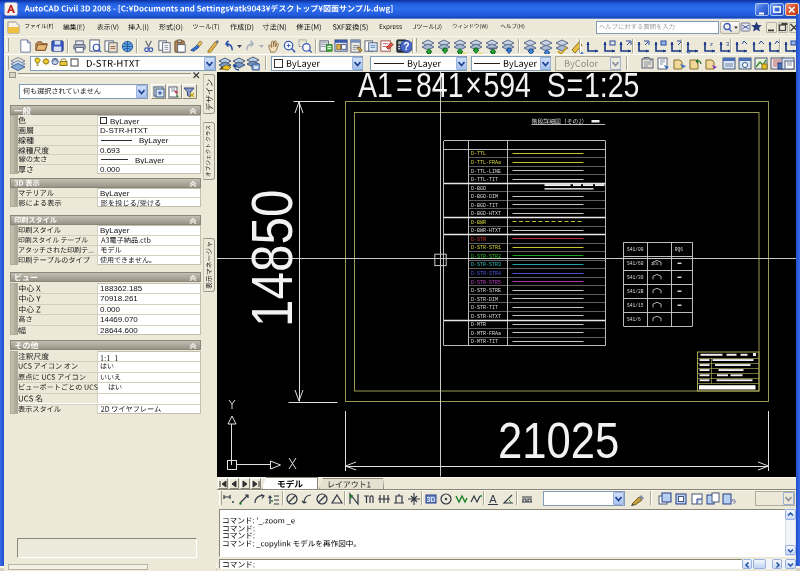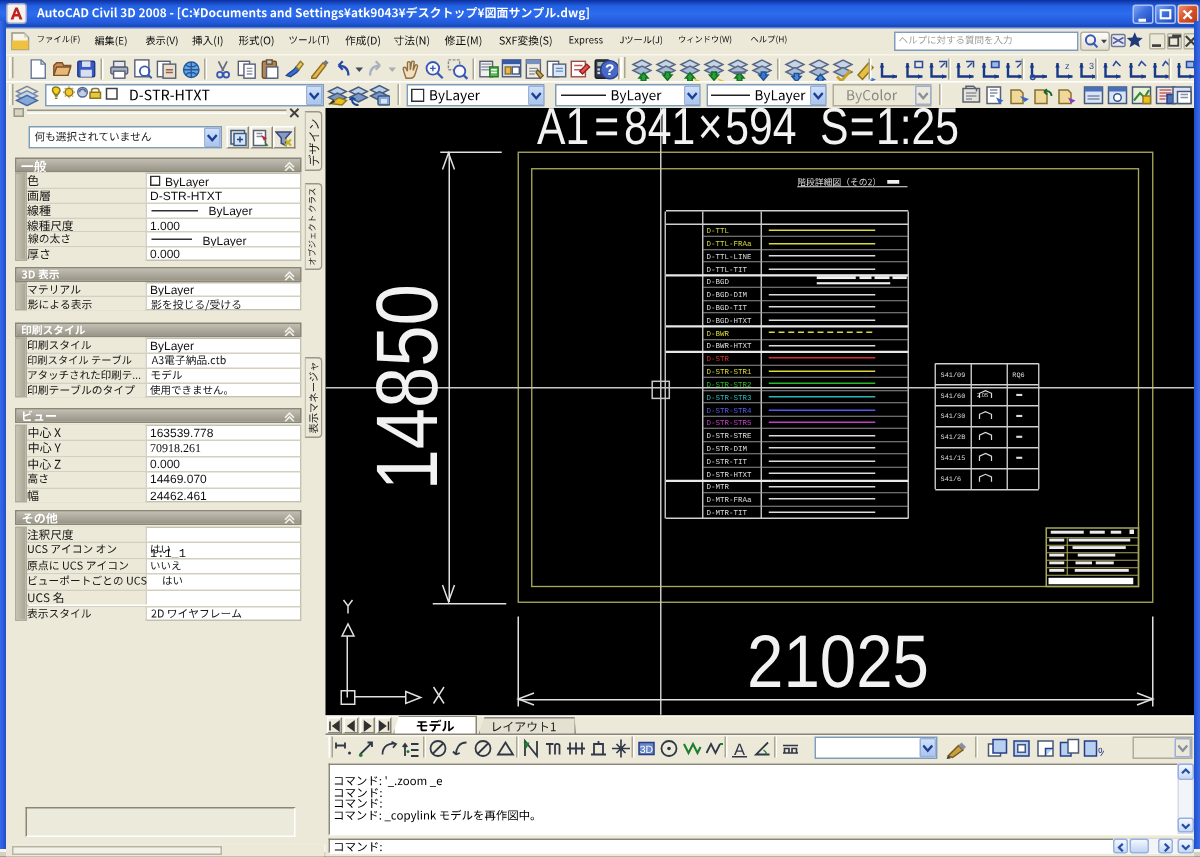--- a/index.html
+++ b/index.html
@@ -572,21 +572,21 @@
     <path transform="translate(0,7.4)" d="M4.1 -4.3H6.8V-3.6H4.1ZM4.1 -5.4H6.8V-4.7H4.1ZM2.4 -2.0C2.6 -1.6 2.7 -1.0 2.8 -0.6L3.2 -0.7C3.2 -1.1 3.0 -1.7 2.8 -2.2ZM0.7 -2.1C0.6 -1.4 0.5 -0.7 0.2 -0.2C0.3 -0.2 0.6 -0.1 0.7 -0.0C0.9 -0.5 1.1 -1.3 1.2 -2.1ZM3.5 -5.9V-3.1H5.1V-0.0C5.1 0.1 5.1 0.1 5.0 0.1C4.9 0.1 4.6 0.1 4.2 0.1C4.3 0.3 4.4 0.5 4.4 0.6C4.9 0.6 5.2 0.6 5.4 0.5C5.6 0.4 5.7 0.3 5.7 -0.0V-1.7C6.0 -0.9 6.6 -0.1 7.4 0.3C7.5 0.2 7.7 -0.1 7.8 -0.2C7.2 -0.4 6.7 -0.9 6.4 -1.4C6.8 -1.6 7.2 -2.0 7.6 -2.4L7.1 -2.7C6.9 -2.4 6.5 -2.1 6.2 -1.8C5.9 -2.2 5.8 -2.6 5.7 -3.0V-3.1H7.3V-5.9H5.5C5.6 -6.1 5.7 -6.4 5.8 -6.6L5.2 -6.7C5.1 -6.5 5.0 -6.2 4.8 -5.9ZM3.2 -2.4V-1.9H4.3C4.0 -1.0 3.5 -0.4 2.9 -0.1C3.0 -0.0 3.2 0.2 3.2 0.3C4.0 -0.1 4.7 -1.0 5.0 -2.3L4.6 -2.4L4.5 -2.4ZM0.2 -3.2 0.3 -2.6 1.6 -2.7V0.6H2.1V-2.8L2.7 -2.8C2.8 -2.6 2.9 -2.4 2.9 -2.3L3.4 -2.5C3.2 -2.9 2.9 -3.6 2.6 -4.2L2.2 -4.0C2.3 -3.8 2.4 -3.5 2.5 -3.3L1.4 -3.2C1.9 -3.9 2.5 -4.8 3.0 -5.6L2.5 -5.8C2.2 -5.4 1.9 -4.8 1.6 -4.3C1.5 -4.5 1.3 -4.7 1.2 -4.9C1.5 -5.3 1.8 -6.0 2.1 -6.5L1.6 -6.7C1.4 -6.3 1.1 -5.7 0.9 -5.2L0.6 -5.4L0.3 -5.0C0.7 -4.7 1.1 -4.2 1.3 -3.9C1.1 -3.6 1.0 -3.4 0.8 -3.2Z M11.5 -4.3V-1.7H13.1V-1.1H11.4V-0.7H13.1V-0.0H10.9V0.5H15.7V-0.0H13.7V-0.7H15.4V-1.1H13.7V-1.7H15.4V-4.3H13.7V-4.8H15.6V-5.3H13.7V-5.9C14.4 -6.0 15.0 -6.1 15.6 -6.2L15.2 -6.6C14.3 -6.4 12.6 -6.3 11.3 -6.2C11.3 -6.1 11.4 -5.9 11.4 -5.8C12.0 -5.8 12.5 -5.8 13.1 -5.9V-5.3H11.1V-4.8H13.1V-4.3ZM12.0 -2.8H13.1V-2.2H12.0ZM13.7 -2.8H14.9V-2.2H13.7ZM12.0 -3.8H13.1V-3.2H12.0ZM13.7 -3.8H14.9V-3.2H13.7ZM10.9 -6.6C10.3 -6.3 9.2 -6.1 8.3 -6.0C8.4 -5.8 8.5 -5.6 8.5 -5.5C8.9 -5.5 9.3 -5.6 9.7 -5.7V-4.5H8.4V-3.9H9.6C9.3 -3.0 8.7 -1.9 8.2 -1.4C8.3 -1.2 8.5 -1.0 8.5 -0.8C8.9 -1.3 9.4 -2.1 9.7 -2.9V0.6H10.3V-2.8C10.6 -2.5 10.9 -2.1 11.0 -1.8L11.4 -2.3C11.2 -2.5 10.5 -3.2 10.3 -3.4V-3.9H11.3V-4.5H10.3V-5.8C10.7 -5.9 11.0 -6.0 11.3 -6.1Z" fill="#1a1a1a"></path>
   </svg>
 <div style="position:absolute;left:101px;top:139.8px;width:31px;height:1px;background:#303030;"></div>
 <div style="position:absolute;left:139px;top:136.0px;font-size:8px;color:#111;font-family:'Liberation Sans';">ByLayer</div>
 <div style="position:absolute;left:18px;top:144.55px;width:183px;height:1px;border-top:1px solid #d4d0c0;"></div>
 <div style="position:absolute;left:18px;top:145.55px;width:79px;height:8.75px;background:#ece9d8;"></div>
 <div style="position:absolute;left:97px;top:144.55px;width:1px;height:9.75px;border-left:1px solid #d4d0c0;"></div>
 <svg style="position:absolute;left:18px;top:145.65px;overflow:visible;" width="31" height="10" viewBox="0 0 31.0 9.7">
     <path transform="translate(0,7.2)" d="M3.9 -4.1H6.6V-3.4H3.9ZM3.9 -5.2H6.6V-4.6H3.9ZM2.3 -2.0C2.5 -1.5 2.6 -0.9 2.7 -0.6L3.1 -0.7C3.1 -1.1 2.9 -1.7 2.7 -2.1ZM0.7 -2.1C0.6 -1.4 0.5 -0.7 0.2 -0.2C0.3 -0.2 0.6 -0.1 0.7 -0.0C0.9 -0.5 1.1 -1.3 1.2 -2.0ZM3.4 -5.7V-3.0H5.0V-0.0C5.0 0.1 5.0 0.1 4.9 0.1C4.8 0.1 4.4 0.1 4.1 0.1C4.2 0.3 4.2 0.5 4.3 0.6C4.7 0.6 5.1 0.6 5.3 0.5C5.5 0.4 5.5 0.3 5.5 -0.0V-1.6C5.8 -0.9 6.4 -0.1 7.2 0.3C7.3 0.2 7.5 -0.1 7.6 -0.2C7.0 -0.4 6.5 -0.8 6.2 -1.3C6.6 -1.6 7.0 -2.0 7.4 -2.3L6.9 -2.6C6.7 -2.4 6.3 -2.0 6.0 -1.7C5.7 -2.1 5.6 -2.5 5.5 -2.9V-3.0H7.1V-5.7H5.3C5.4 -5.9 5.5 -6.2 5.6 -6.4L5.0 -6.5C4.9 -6.3 4.8 -6.0 4.7 -5.7ZM3.1 -2.3V-1.8H4.2C3.9 -1.0 3.4 -0.4 2.8 -0.1C2.9 -0.0 3.1 0.2 3.1 0.3C3.9 -0.1 4.5 -1.0 4.8 -2.2L4.5 -2.3L4.4 -2.3ZM0.2 -3.1 0.3 -2.6 1.5 -2.6V0.6H2.0V-2.7L2.6 -2.7C2.7 -2.5 2.8 -2.4 2.8 -2.2L3.3 -2.4C3.1 -2.8 2.8 -3.5 2.5 -4.0L2.1 -3.9C2.2 -3.7 2.3 -3.4 2.4 -3.2L1.3 -3.1C1.8 -3.8 2.4 -4.7 2.9 -5.4L2.4 -5.6C2.2 -5.2 1.9 -4.7 1.6 -4.2C1.4 -4.4 1.3 -4.5 1.1 -4.7C1.4 -5.2 1.8 -5.8 2.0 -6.3L1.5 -6.5C1.4 -6.1 1.1 -5.5 0.8 -5.0L0.6 -5.3L0.3 -4.9C0.6 -4.6 1.0 -4.1 1.3 -3.8C1.1 -3.5 0.9 -3.3 0.8 -3.1Z M11.1 -4.1V-1.7H12.7V-1.1H11.0V-0.6H12.7V-0.0H10.6V0.5H15.2V-0.0H13.3V-0.6H15.0V-1.1H13.3V-1.7H14.9V-4.1H13.3V-4.7H15.1V-5.1H13.3V-5.7C13.9 -5.8 14.6 -5.9 15.1 -6.0L14.7 -6.4C13.8 -6.2 12.2 -6.1 10.9 -6.0C11.0 -5.9 11.0 -5.7 11.1 -5.6C11.6 -5.6 12.2 -5.6 12.7 -5.7V-5.1H10.8V-4.7H12.7V-4.1ZM11.6 -2.7H12.7V-2.1H11.6ZM13.3 -2.7H14.4V-2.1H13.3ZM11.6 -3.7H12.7V-3.1H11.6ZM13.3 -3.7H14.4V-3.1H13.3ZM10.5 -6.4C10.0 -6.1 9.0 -5.9 8.1 -5.8C8.2 -5.6 8.2 -5.4 8.3 -5.3C8.6 -5.4 9.0 -5.4 9.4 -5.5V-4.3H8.1V-3.8H9.3C9.0 -2.9 8.5 -1.9 8.0 -1.3C8.1 -1.2 8.2 -1.0 8.3 -0.8C8.7 -1.3 9.1 -2.0 9.4 -2.8V0.6H10.0V-2.7C10.2 -2.4 10.5 -2.0 10.7 -1.8L11.0 -2.2C10.9 -2.4 10.2 -3.1 10.0 -3.3V-3.8H10.9V-4.3H10.0V-5.6C10.3 -5.7 10.7 -5.8 11.0 -6.0Z M16.9 -6.1V-3.9C16.9 -2.7 16.8 -1.0 15.8 0.2C15.9 0.3 16.1 0.5 16.2 0.7C17.1 -0.4 17.4 -1.9 17.5 -3.1H19.5C20.0 -1.3 20.9 0.0 22.5 0.6C22.6 0.4 22.8 0.2 22.9 0.1C21.4 -0.4 20.5 -1.6 20.1 -3.1H22.2V-6.1ZM17.5 -5.6H21.6V-3.7H17.5V-3.9Z M26.2 -5.0V-4.3H25.0V-3.9H26.2V-2.6H29.3V-3.9H30.5V-4.3H29.3V-5.0H28.7V-4.3H26.8V-5.0ZM28.7 -3.9V-3.0H26.8V-3.9ZM29.1 -1.6C28.8 -1.2 28.3 -0.9 27.8 -0.6C27.3 -0.9 26.8 -1.2 26.5 -1.6ZM25.1 -2.1V-1.6H26.3L26.0 -1.5C26.3 -1.0 26.7 -0.7 27.2 -0.4C26.5 -0.1 25.6 0.0 24.8 0.1C24.9 0.3 25.0 0.5 25.0 0.6C26.0 0.5 27.0 0.3 27.8 -0.1C28.5 0.3 29.4 0.5 30.4 0.6C30.4 0.5 30.6 0.3 30.7 0.1C29.9 0.0 29.1 -0.1 28.4 -0.4C29.1 -0.7 29.6 -1.2 30.0 -1.9L29.6 -2.1L29.5 -2.1ZM24.2 -5.7V-3.5C24.2 -2.4 24.1 -0.8 23.5 0.3C23.6 0.4 23.9 0.5 24.0 0.6C24.6 -0.5 24.7 -2.3 24.7 -3.5V-5.2H30.6V-5.7H27.7V-6.5H27.1V-5.7Z" fill="#1a1a1a"></path>
   </svg>
-<div style="position:absolute;left:100px;top:145.75px;font-size:8px;color:#111;font-family:'Liberation Sans';">1.000</div>
+<div style="position:absolute;left:100px;top:145.75px;font-size:8px;color:#111;font-family:'Liberation Sans';">0.693</div>
 <div style="position:absolute;left:18px;top:154.3px;width:183px;height:1px;border-top:1px solid #d4d0c0;"></div>
 <div style="position:absolute;left:18px;top:155.3px;width:79px;height:8.75px;background:#ece9d8;"></div>
 <div style="position:absolute;left:97px;top:154.3px;width:1px;height:9.75px;border-left:1px solid #d4d0c0;"></div>
 <svg style="position:absolute;left:18px;top:155.4px;overflow:visible;" width="30" height="9" viewBox="0 0 30.0 9.4">
     <path transform="translate(0,7.0)" d="M3.8 -4.0H6.3V-3.3H3.8ZM3.8 -5.1H6.3V-4.4H3.8ZM2.2 -1.9C2.4 -1.5 2.6 -0.9 2.6 -0.6L3.0 -0.7C3.0 -1.1 2.8 -1.6 2.6 -2.0ZM0.7 -2.0C0.6 -1.4 0.4 -0.7 0.2 -0.2C0.3 -0.2 0.5 -0.1 0.6 -0.0C0.9 -0.5 1.0 -1.2 1.1 -1.9ZM3.3 -5.5V-2.9H4.8V-0.0C4.8 0.1 4.8 0.1 4.7 0.1C4.6 0.1 4.3 0.1 4.0 0.1C4.0 0.2 4.1 0.4 4.1 0.6C4.6 0.6 4.9 0.6 5.1 0.5C5.3 0.4 5.3 0.3 5.3 -0.0V-1.6C5.6 -0.8 6.2 -0.1 7.0 0.3C7.0 0.1 7.2 -0.1 7.3 -0.2C6.7 -0.4 6.3 -0.8 6.0 -1.3C6.4 -1.5 6.8 -1.9 7.2 -2.2L6.7 -2.5C6.5 -2.3 6.1 -1.9 5.8 -1.6C5.6 -2.0 5.4 -2.4 5.3 -2.8V-2.9H6.9V-5.5H5.1C5.2 -5.7 5.4 -6.0 5.5 -6.2L4.8 -6.3C4.8 -6.1 4.6 -5.8 4.5 -5.5ZM3.0 -2.2V-1.7H4.0C3.8 -1.0 3.3 -0.4 2.7 -0.1C2.8 -0.0 3.0 0.2 3.0 0.3C3.8 -0.1 4.4 -0.9 4.6 -2.1L4.3 -2.2L4.2 -2.2ZM0.2 -3.0 0.3 -2.5 1.5 -2.6V0.6H2.0V-2.6L2.5 -2.6C2.6 -2.4 2.7 -2.3 2.7 -2.1L3.2 -2.3C3.0 -2.8 2.7 -3.4 2.4 -3.9L2.0 -3.7C2.1 -3.5 2.2 -3.3 2.4 -3.1L1.3 -3.0C1.8 -3.7 2.4 -4.5 2.8 -5.2L2.3 -5.4C2.1 -5.0 1.8 -4.5 1.5 -4.1C1.4 -4.2 1.3 -4.4 1.1 -4.6C1.4 -5.0 1.7 -5.6 2.0 -6.1L1.5 -6.3C1.3 -5.9 1.0 -5.3 0.8 -4.9L0.6 -5.1L0.3 -4.7C0.6 -4.4 1.0 -4.0 1.2 -3.6C1.1 -3.4 0.9 -3.2 0.7 -3.0Z M11.1 -4.8C11.0 -4.1 10.8 -3.4 10.7 -2.8C10.3 -1.5 9.9 -1.0 9.5 -1.0C9.2 -1.0 8.7 -1.4 8.7 -2.4C8.7 -3.4 9.6 -4.6 11.1 -4.8ZM11.7 -4.8C13.0 -4.7 13.7 -3.8 13.7 -2.6C13.7 -1.3 12.8 -0.6 11.8 -0.4C11.6 -0.4 11.4 -0.3 11.1 -0.3L11.5 0.2C13.3 0.0 14.3 -1.1 14.3 -2.6C14.3 -4.1 13.2 -5.4 11.4 -5.4C9.6 -5.4 8.2 -4.0 8.2 -2.3C8.2 -1.1 8.8 -0.3 9.5 -0.3C10.2 -0.3 10.8 -1.1 11.2 -2.7C11.5 -3.4 11.6 -4.1 11.7 -4.8Z M17.9 -1.1C18.4 -0.6 19.1 0.0 19.4 0.4L19.9 0.0C19.6 -0.4 18.9 -1.0 18.4 -1.4ZM18.4 -6.3C18.4 -5.7 18.4 -5.0 18.3 -4.3H15.5V-3.7H18.2C18.0 -2.2 17.2 -0.7 15.3 0.1C15.4 0.3 15.6 0.4 15.7 0.6C17.7 -0.3 18.5 -1.9 18.8 -3.5C19.3 -1.6 20.3 -0.1 21.9 0.6C21.9 0.4 22.1 0.2 22.3 0.1C20.8 -0.5 19.8 -2.0 19.3 -3.7H22.1V-4.3H18.9C19.0 -5.0 19.0 -5.7 19.0 -6.3Z M24.8 -2.3 24.3 -2.5C24.0 -2.0 23.9 -1.6 23.9 -1.2C23.9 -0.2 24.8 0.3 26.2 0.3C27.1 0.3 27.7 0.2 28.2 0.1L28.2 -0.4C27.7 -0.3 27.0 -0.3 26.2 -0.3C25.1 -0.3 24.5 -0.6 24.5 -1.3C24.5 -1.7 24.6 -2.0 24.8 -2.3ZM23.7 -4.7 23.7 -4.1C24.9 -4.0 26.0 -4.0 26.9 -4.1C27.1 -3.5 27.5 -2.8 27.8 -2.4C27.5 -2.4 26.9 -2.5 26.5 -2.5L26.5 -2.0C27.0 -2.0 27.9 -1.9 28.3 -1.8L28.6 -2.2C28.5 -2.4 28.4 -2.5 28.3 -2.6C28.0 -3.0 27.6 -3.6 27.4 -4.2C27.9 -4.2 28.5 -4.3 29.0 -4.5L28.9 -5.1C28.4 -4.9 27.8 -4.8 27.2 -4.7C27.1 -5.1 26.9 -5.6 26.9 -6.0L26.2 -5.9C26.3 -5.7 26.4 -5.5 26.4 -5.3L26.7 -4.6C25.8 -4.6 24.8 -4.6 23.7 -4.7Z" fill="#1a1a1a"></path>
   </svg>
 <div style="position:absolute;left:101px;top:159.3px;width:27px;height:1px;background:#303030;"></div>
 <div style="position:absolute;left:135px;top:155.5px;font-size:8px;color:#111;font-family:'Liberation Sans';">ByLayer</div>
 <div style="position:absolute;left:18px;top:164.05px;width:183px;height:1px;border-top:1px solid #d4d0c0;"></div>
 <div style="position:absolute;left:18px;top:165.05px;width:79px;height:8.75px;background:#ece9d8;"></div>
@@ -668,64 +668,64 @@
 <svg style="position:absolute;left:189px;top:274px;" width="8" height="7" viewBox="0 0 8 7">
     <path d="M1 4.5 L4 1.5 L7 4.5 M1 7 L4 4 L7 7" fill="none" stroke="#f0f0ea" stroke-width="1.1"></path>
   </svg>
 <div style="position:absolute;left:10px;top:282.5px;width:8px;height:52.5px;background:linear-gradient(90deg,#c8c4b4,#a8a494);border:1px solid #b0ac9c;"></div>
 <div style="position:absolute;left:18px;top:282.5px;width:183px;height:52.5px;background:#fff;border:1px solid #c4c0b0;"></div>
 <div style="position:absolute;left:18px;top:282.5px;width:79px;height:10.5px;background:#ece9d8;"></div>
 <div style="position:absolute;left:97px;top:282.5px;width:1px;height:10.5px;border-left:1px solid #d4d0c0;"></div>
 <svg style="position:absolute;left:18px;top:283.6px;overflow:visible;" width="23" height="10" viewBox="0 0 23.0 10.3">
     <path transform="translate(0,7.6)" d="M3.8 -6.9V-5.4H0.8V-1.5H1.4V-2.0H3.8V0.6H4.4V-2.0H6.8V-1.6H7.4V-5.4H4.4V-6.9ZM1.4 -2.6V-4.8H3.8V-2.6ZM6.8 -2.6H4.4V-4.8H6.8Z M10.7 -4.6V-0.5C10.7 0.3 11.0 0.6 11.9 0.6C12.0 0.6 13.3 0.6 13.5 0.6C14.4 0.6 14.6 0.1 14.6 -1.5C14.5 -1.5 14.2 -1.6 14.1 -1.7C14.0 -0.3 13.9 -0.0 13.4 -0.0C13.1 -0.0 12.1 -0.0 11.9 -0.0C11.5 -0.0 11.4 -0.1 11.4 -0.5V-4.6ZM10.8 -6.4C11.8 -6.0 13.0 -5.4 13.6 -5.0L14.0 -5.5C13.4 -5.9 12.2 -6.5 11.2 -6.9ZM9.4 -3.9C9.2 -2.9 9.0 -1.7 8.4 -1.0L9.0 -0.6C9.6 -1.4 9.8 -2.7 9.9 -3.8ZM14.2 -3.9C14.8 -3.0 15.5 -1.7 15.6 -0.9L16.3 -1.2C16.1 -2.0 15.4 -3.3 14.7 -4.2Z M18.4 0.0H19.2L20.1 -1.6C20.3 -1.9 20.4 -2.2 20.6 -2.6H20.6C20.8 -2.2 21.0 -1.9 21.1 -1.6L22.0 0.0H22.9L21.1 -3.1L22.7 -6.0H21.9L21.1 -4.5C21.0 -4.2 20.9 -4.0 20.7 -3.6H20.7C20.5 -4.0 20.4 -4.2 20.2 -4.5L19.4 -6.0H18.5L20.2 -3.1Z" fill="#1a1a1a"></path>
   </svg>
-<div style="position:absolute;left:100px;top:283.7px;font-size:8px;color:#111;font-family:'Liberation Sans';">163539.778</div>
+<div style="position:absolute;left:100px;top:283.7px;font-size:8px;color:#111;font-family:'Liberation Sans';">188362.185</div>
 <div style="position:absolute;left:18px;top:293.0px;width:183px;height:1px;border-top:1px solid #d4d0c0;"></div>
 <div style="position:absolute;left:18px;top:294.0px;width:79px;height:9.5px;background:#ece9d8;"></div>
 <div style="position:absolute;left:97px;top:293.0px;width:1px;height:10.5px;border-left:1px solid #d4d0c0;"></div>
 <svg style="position:absolute;left:18px;top:294.1px;overflow:visible;" width="23" height="10" viewBox="0 0 23.0 10.4">
     <path transform="translate(0,7.8)" d="M3.8 -7.0V-5.5H0.8V-1.6H1.4V-2.1H3.8V0.7H4.5V-2.1H6.9V-1.6H7.5V-5.5H4.5V-7.0ZM1.4 -2.7V-4.9H3.8V-2.7ZM6.9 -2.7H4.5V-4.9H6.9Z M10.9 -4.7V-0.5C10.9 0.3 11.1 0.6 12.0 0.6C12.2 0.6 13.5 0.6 13.7 0.6C14.6 0.6 14.8 0.1 14.9 -1.5C14.7 -1.5 14.4 -1.7 14.3 -1.8C14.2 -0.3 14.1 -0.0 13.6 -0.0C13.3 -0.0 12.3 -0.0 12.1 -0.0C11.6 -0.0 11.5 -0.1 11.5 -0.5V-4.7ZM11.0 -6.5C12.0 -6.1 13.2 -5.5 13.8 -5.0L14.2 -5.6C13.6 -6.0 12.4 -6.6 11.4 -7.0ZM9.5 -4.0C9.4 -2.9 9.1 -1.7 8.5 -1.0L9.1 -0.6C9.7 -1.4 10.0 -2.8 10.1 -3.9ZM14.4 -4.0C15.1 -3.1 15.7 -1.8 15.9 -0.9L16.5 -1.2C16.3 -2.1 15.7 -3.3 14.9 -4.3Z M20.4 0.0H21.2V-2.4L23.0 -6.1H22.2L21.4 -4.4C21.2 -3.9 21.0 -3.5 20.8 -3.0H20.8C20.6 -3.5 20.4 -3.9 20.2 -4.4L19.4 -6.1H18.6L20.4 -2.4Z" fill="#1a1a1a"></path>
   </svg>
-<div style="position:absolute;left:100px;top:294.2px;font-size:8px;color:#111;font-family:Liberation Serif, serif;text-align:center;">70918.261</div>
+<div style="position:absolute;left:100px;top:294.2px;font-size:8px;color:#111;font-family:Liberation Sans, sans-serif;text-align:center;">70918.261</div>
 <div style="position:absolute;left:18px;top:303.5px;width:183px;height:1px;border-top:1px solid #d4d0c0;"></div>
 <div style="position:absolute;left:18px;top:304.5px;width:79px;height:9.5px;background:#ece9d8;"></div>
 <div style="position:absolute;left:97px;top:303.5px;width:1px;height:10.5px;border-left:1px solid #d4d0c0;"></div>
 <svg style="position:absolute;left:18px;top:304.6px;overflow:visible;" width="23" height="10" viewBox="0 0 23.0 10.2">
     <path transform="translate(0,7.6)" d="M3.7 -6.8V-5.4H0.8V-1.5H1.4V-2.0H3.7V0.6H4.4V-2.0H6.7V-1.6H7.3V-5.4H4.4V-6.8ZM1.4 -2.6V-4.8H3.7V-2.6ZM6.7 -2.6H4.4V-4.8H6.7Z M10.6 -4.6V-0.5C10.6 0.3 10.9 0.5 11.7 0.5C11.9 0.5 13.1 0.5 13.3 0.5C14.2 0.5 14.4 0.1 14.5 -1.4C14.3 -1.5 14.1 -1.6 13.9 -1.7C13.8 -0.3 13.8 -0.0 13.3 -0.0C13.0 -0.0 12.0 -0.0 11.8 -0.0C11.3 -0.0 11.2 -0.1 11.2 -0.5V-4.6ZM10.7 -6.3C11.7 -6.0 12.8 -5.4 13.5 -4.9L13.9 -5.4C13.2 -5.9 12.0 -6.5 11.1 -6.8ZM9.3 -3.9C9.1 -2.8 8.9 -1.7 8.3 -0.9L8.9 -0.6C9.5 -1.4 9.7 -2.7 9.8 -3.8ZM14.0 -3.9C14.7 -3.0 15.3 -1.7 15.5 -0.9L16.1 -1.1C15.9 -2.0 15.3 -3.2 14.5 -4.2Z M18.5 0.0H22.6V-0.6H19.4L22.6 -5.5V-6.0H18.8V-5.3H21.6L18.5 -0.5Z" fill="#1a1a1a"></path>
   </svg>
 <div style="position:absolute;left:100px;top:304.7px;font-size:8px;color:#111;font-family:'Liberation Sans';">0.000</div>
 <div style="position:absolute;left:18px;top:314.0px;width:183px;height:1px;border-top:1px solid #d4d0c0;"></div>
 <div style="position:absolute;left:18px;top:315.0px;width:79px;height:9.5px;background:#ece9d8;"></div>
 <div style="position:absolute;left:97px;top:314.0px;width:1px;height:10.5px;border-left:1px solid #d4d0c0;"></div>
 <svg style="position:absolute;left:18px;top:315.1px;overflow:visible;" width="15" height="9" viewBox="0 0 15.0 9.4">
     <path transform="translate(0,7.0)" d="M2.3 -4.3H5.2V-3.5H2.3ZM1.7 -4.7V-3.1H5.8V-4.7ZM3.4 -6.3V-5.6H0.5V-5.1H7.0V-5.6H4.0V-6.3ZM0.8 -2.7V0.6H1.4V-2.2H6.2V-0.1C6.2 0.0 6.1 0.1 6.0 0.1C5.9 0.1 5.5 0.1 5.0 0.1C5.0 0.2 5.1 0.4 5.1 0.6C5.8 0.6 6.2 0.6 6.4 0.5C6.7 0.4 6.7 0.2 6.7 -0.1V-2.7ZM2.8 -1.3H4.7V-0.5H2.8ZM2.3 -1.7V0.3H2.8V-0.1H5.2V-1.7Z M9.8 -2.3 9.3 -2.5C9.0 -2.0 8.9 -1.6 8.9 -1.2C8.9 -0.2 9.8 0.3 11.2 0.3C12.1 0.3 12.7 0.2 13.2 0.1L13.2 -0.4C12.7 -0.3 12.0 -0.3 11.2 -0.3C10.1 -0.3 9.5 -0.6 9.5 -1.3C9.5 -1.7 9.6 -2.0 9.8 -2.3ZM8.7 -4.7 8.7 -4.1C9.9 -4.0 11.0 -4.0 11.8 -4.1C12.1 -3.5 12.5 -2.8 12.8 -2.4C12.5 -2.4 11.9 -2.5 11.5 -2.5L11.5 -2.0C12.0 -2.0 12.9 -1.9 13.3 -1.8L13.6 -2.2C13.5 -2.4 13.4 -2.5 13.3 -2.6C13.0 -3.0 12.6 -3.6 12.4 -4.2C12.9 -4.2 13.5 -4.3 14.0 -4.5L13.9 -5.1C13.4 -4.9 12.8 -4.8 12.2 -4.7C12.1 -5.1 11.9 -5.6 11.9 -6.0L11.2 -5.9C11.3 -5.7 11.4 -5.5 11.4 -5.3L11.7 -4.6C10.8 -4.6 9.8 -4.6 8.7 -4.7Z" fill="#1a1a1a"></path>
   </svg>
 <div style="position:absolute;left:100px;top:315.2px;font-size:8px;color:#111;font-family:'Liberation Sans';">14469.070</div>
 <div style="position:absolute;left:18px;top:324.5px;width:183px;height:1px;border-top:1px solid #d4d0c0;"></div>
 <div style="position:absolute;left:18px;top:325.5px;width:79px;height:9.5px;background:#ece9d8;"></div>
 <div style="position:absolute;left:97px;top:324.5px;width:1px;height:10.5px;border-left:1px solid #d4d0c0;"></div>
 <svg style="position:absolute;left:18px;top:325.6px;overflow:visible;" width="8" height="10" viewBox="0 0 8.0 10.0">
     <path transform="translate(0,7.4)" d="M3.4 -6.3V-5.8H7.6V-6.3ZM4.4 -4.8H6.6V-3.8H4.4ZM3.9 -5.2V-3.4H7.2V-5.2ZM0.5 -5.2V-1.0H1.0V-4.7H1.6V0.6H2.1V-4.7H2.7V-1.7C2.7 -1.6 2.7 -1.6 2.6 -1.6C2.6 -1.6 2.4 -1.6 2.2 -1.6C2.3 -1.5 2.4 -1.2 2.4 -1.1C2.7 -1.1 2.9 -1.1 3.0 -1.2C3.1 -1.3 3.2 -1.5 3.2 -1.7V-5.2H2.1V-6.7H1.6V-5.2ZM4.0 -0.9H5.2V-0.1H4.0ZM7.0 -0.9V-0.1H5.7V-0.9ZM4.0 -1.4V-2.3H5.2V-1.4ZM7.0 -1.4H5.7V-2.3H7.0ZM3.5 -2.7V0.6H4.0V0.4H7.0V0.6H7.5V-2.7Z" fill="#1a1a1a"></path>
   </svg>
-<div style="position:absolute;left:100px;top:325.7px;font-size:8px;color:#111;font-family:'Liberation Sans';">24462.461</div>
+<div style="position:absolute;left:100px;top:325.7px;font-size:8px;color:#111;font-family:'Liberation Sans';">28644.600</div>
 <div style="position:absolute;left:10px;top:340px;width:191px;height:10px;background:linear-gradient(180deg,#c2bfb2,#989588);border:1px solid #8a8678;"></div>
 <svg style="position:absolute;left:14px;top:341.2px;overflow:visible;" width="25" height="10" viewBox="0 0 25.0 10.4">
     <path transform="translate(0,7.8)" d="M2.0 -6.4 2.1 -5.3C2.4 -5.3 2.6 -5.4 2.8 -5.4C3.2 -5.4 4.2 -5.5 4.5 -5.5C4.0 -5.0 3.0 -4.1 2.2 -3.6C1.8 -3.5 1.2 -3.5 0.7 -3.4L0.8 -2.4C1.7 -2.6 2.6 -2.7 3.4 -2.8C3.1 -2.5 2.8 -1.9 2.8 -1.4C2.8 -0.1 4.0 0.6 6.1 0.5L6.4 -0.6C6.0 -0.6 5.6 -0.6 5.1 -0.6C4.3 -0.7 3.8 -1.0 3.8 -1.6C3.8 -2.3 4.5 -2.8 5.2 -2.9C5.7 -3.0 6.6 -3.0 7.4 -3.0V-3.9C6.4 -3.9 5.0 -3.9 3.9 -3.8C4.4 -4.2 5.2 -4.9 5.8 -5.4C6.0 -5.5 6.3 -5.7 6.5 -5.8L5.8 -6.6C5.7 -6.5 5.5 -6.5 5.3 -6.5C4.8 -6.4 3.2 -6.3 2.8 -6.3C2.5 -6.3 2.3 -6.4 2.0 -6.4Z M12.1 -5.1C12.0 -4.5 11.8 -3.7 11.6 -3.1C11.3 -2.0 10.9 -1.5 10.6 -1.5C10.3 -1.5 9.9 -1.9 9.9 -2.7C9.9 -3.6 10.7 -4.9 12.1 -5.1ZM13.2 -5.2C14.3 -5.0 14.9 -4.1 14.9 -3.0C14.9 -1.8 14.1 -1.0 13.0 -0.7C12.8 -0.7 12.6 -0.6 12.3 -0.6L12.9 0.4C15.0 0.1 16.1 -1.2 16.1 -2.9C16.1 -4.8 14.8 -6.2 12.7 -6.2C10.5 -6.2 8.9 -4.5 8.9 -2.6C8.9 -1.2 9.6 -0.2 10.6 -0.2C11.5 -0.2 12.2 -1.2 12.7 -2.9C12.9 -3.7 13.1 -4.5 13.2 -5.2Z M19.9 -6.2V-4.2L18.9 -3.8L19.3 -2.9L19.9 -3.1V-0.9C19.9 0.3 20.3 0.6 21.5 0.6C21.7 0.6 23.0 0.6 23.3 0.6C24.4 0.6 24.7 0.2 24.8 -1.0C24.5 -1.1 24.1 -1.3 23.9 -1.4C23.8 -0.5 23.7 -0.3 23.2 -0.3C23.0 -0.3 21.8 -0.3 21.6 -0.3C21.0 -0.3 20.9 -0.3 20.9 -0.9V-3.5L21.7 -3.9V-1.2H22.7V-4.2L23.5 -4.6C23.5 -3.5 23.5 -2.9 23.5 -2.8C23.4 -2.6 23.4 -2.6 23.3 -2.6C23.2 -2.6 22.9 -2.6 22.8 -2.6C22.9 -2.4 23.0 -1.9 23.0 -1.7C23.3 -1.7 23.7 -1.7 23.9 -1.8C24.2 -1.9 24.4 -2.1 24.4 -2.5C24.4 -2.9 24.5 -3.9 24.5 -5.4L24.5 -5.5L23.8 -5.8L23.6 -5.7L23.5 -5.6L22.7 -5.2V-7.0H21.7V-4.9L20.9 -4.6V-6.2ZM18.7 -7.0C18.3 -5.9 17.5 -4.7 16.8 -3.9C16.9 -3.7 17.2 -3.1 17.3 -2.9C17.5 -3.1 17.7 -3.3 17.8 -3.5V0.7H18.8V-5.1C19.1 -5.6 19.4 -6.2 19.6 -6.8Z" fill="#ffffff"></path>
   </svg>
 <svg style="position:absolute;left:189px;top:342px;" width="8" height="7" viewBox="0 0 8 7">
     <path d="M1 4.5 L4 1.5 L7 4.5 M1 7 L4 4 L7 7" fill="none" stroke="#f0f0ea" stroke-width="1.1"></path>
   </svg>
 <div style="position:absolute;left:10px;top:350.5px;width:8px;height:63.599999999999994px;background:linear-gradient(90deg,#c8c4b4,#a8a494);border:1px solid #b0ac9c;"></div>
 <div style="position:absolute;left:18px;top:350.5px;width:183px;height:63.599999999999994px;background:#fff;border:1px solid #c4c0b0;"></div>
 <div style="position:absolute;left:18px;top:350.5px;width:79px;height:10.6px;background:#ece9d8;"></div>
 <div style="position:absolute;left:97px;top:350.5px;width:1px;height:10.6px;border-left:1px solid #d4d0c0;"></div>
 <svg style="position:absolute;left:18px;top:351.6px;overflow:visible;" width="31" height="10" viewBox="0 0 31.0 9.7">
     <path transform="translate(0,7.2)" d="M0.7 -6.0C1.3 -5.8 1.9 -5.4 2.2 -5.2L2.5 -5.6C2.2 -5.9 1.6 -6.3 1.1 -6.4ZM0.3 -3.9C0.8 -3.7 1.5 -3.4 1.8 -3.1L2.1 -3.6C1.8 -3.9 1.1 -4.2 0.6 -4.4ZM0.6 0.1 1.1 0.5C1.5 -0.2 2.1 -1.2 2.5 -2.0L2.1 -2.4C1.6 -1.5 1.0 -0.5 0.6 0.1ZM2.6 -4.8V-4.3H4.6V-2.6H2.9V-2.1H4.6V-0.2H2.4V0.4H7.5V-0.2H5.2V-2.1H7.0V-2.6H5.2V-4.3H7.3V-4.8H5.4L5.8 -5.3C5.4 -5.7 4.6 -6.2 4.0 -6.5L3.6 -6.1C4.2 -5.8 5.0 -5.2 5.4 -4.8Z M8.4 -5.2C8.6 -4.8 8.7 -4.2 8.8 -3.8L9.2 -4.0C9.2 -4.3 9.0 -4.9 8.8 -5.3ZM10.8 -5.5C10.7 -5.0 10.5 -4.4 10.3 -4.0L10.7 -3.8C10.9 -4.2 11.1 -4.8 11.3 -5.3ZM11.0 -6.4C10.3 -6.2 9.1 -6.1 8.1 -6.0C8.2 -5.9 8.3 -5.7 8.3 -5.6C8.7 -5.6 9.1 -5.6 9.6 -5.7V-3.6H8.1V-3.1H9.4C9.1 -2.3 8.5 -1.3 8.0 -0.8C8.1 -0.6 8.2 -0.4 8.3 -0.3C8.7 -0.8 9.2 -1.7 9.6 -2.5V0.6H10.1V-2.2C10.4 -1.9 10.8 -1.5 11.0 -1.3L11.3 -1.7C11.1 -1.9 10.3 -2.6 10.1 -2.8V-3.1H11.4V-3.6H10.1V-5.8C10.6 -5.8 11.0 -5.9 11.4 -6.0ZM12.3 -3.5V-3.7V-5.6H14.3V-3.5ZM11.7 -6.2V-3.7C11.7 -2.5 11.6 -0.9 10.7 0.3C10.8 0.3 11.1 0.5 11.1 0.6C11.9 -0.4 12.2 -1.8 12.3 -3.0H12.9C13.3 -1.4 13.8 -0.1 14.9 0.6C15.0 0.5 15.1 0.3 15.3 0.2C14.3 -0.4 13.7 -1.6 13.4 -3.0H14.8V-6.2Z M16.9 -6.1V-3.9C16.9 -2.7 16.8 -1.0 15.8 0.2C15.9 0.3 16.1 0.5 16.2 0.7C17.1 -0.4 17.4 -1.9 17.5 -3.1H19.5C20.0 -1.3 20.9 0.0 22.5 0.6C22.6 0.4 22.8 0.2 22.9 0.1C21.4 -0.4 20.5 -1.6 20.1 -3.1H22.2V-6.1ZM17.5 -5.6H21.6V-3.7H17.5V-3.9Z M26.2 -5.0V-4.3H25.0V-3.9H26.2V-2.6H29.3V-3.9H30.5V-4.3H29.3V-5.0H28.7V-4.3H26.8V-5.0ZM28.7 -3.9V-3.0H26.8V-3.9ZM29.1 -1.6C28.8 -1.2 28.3 -0.9 27.8 -0.6C27.3 -0.9 26.8 -1.2 26.5 -1.6ZM25.1 -2.1V-1.6H26.3L26.0 -1.5C26.3 -1.0 26.7 -0.7 27.2 -0.4C26.5 -0.1 25.6 0.0 24.8 0.1C24.9 0.3 25.0 0.5 25.0 0.6C26.0 0.5 27.0 0.3 27.8 -0.1C28.5 0.3 29.4 0.5 30.4 0.6C30.4 0.5 30.6 0.3 30.7 0.1C29.9 0.0 29.1 -0.1 28.4 -0.4C29.1 -0.7 29.6 -1.2 30.0 -1.9L29.6 -2.1L29.5 -2.1ZM24.2 -5.7V-3.5C24.2 -2.4 24.1 -0.8 23.5 0.3C23.6 0.4 23.9 0.5 24.0 0.6C24.6 -0.5 24.7 -2.3 24.7 -3.5V-5.2H30.6V-5.7H27.7V-6.5H27.1V-5.7Z" fill="#1a1a1a"></path>
   </svg>
-<div style="position:absolute;left:100px;top:365px;font-size:8px;color:#111;font-family:Liberation Mono, monospace;">1:1_1</div>
+<div style="position:absolute;left:100px;top:354px;font-size:8px;color:#111;font-family:Liberation Serif, serif;">1:1_1</div>
 <div style="position:absolute;left:18px;top:361.1px;width:183px;height:1px;border-top:1px solid #d4d0c0;"></div>
 <div style="position:absolute;left:18px;top:362.1px;width:79px;height:9.6px;background:#ece9d8;"></div>
 <div style="position:absolute;left:97px;top:361.1px;width:1px;height:10.6px;border-left:1px solid #d4d0c0;"></div>
 <svg style="position:absolute;left:18px;top:362.20000000000005px;overflow:visible;" width="60" height="9" viewBox="0 0 60.0 8.9">
     <path transform="translate(0,6.6)" d="M2.6 0.1C3.6 0.1 4.5 -0.5 4.5 -2.2V-5.2H3.8V-2.1C3.8 -0.9 3.3 -0.5 2.6 -0.5C1.9 -0.5 1.4 -0.9 1.4 -2.1V-5.2H0.7V-2.2C0.7 -0.5 1.5 0.1 2.6 0.1Z M7.8 0.1C8.5 0.1 9.0 -0.2 9.4 -0.7L9.1 -1.1C8.7 -0.7 8.4 -0.5 7.9 -0.5C6.9 -0.5 6.2 -1.3 6.2 -2.6C6.2 -3.9 6.9 -4.7 7.9 -4.7C8.3 -4.7 8.7 -4.5 9.0 -4.3L9.3 -4.7C9.0 -5.0 8.5 -5.3 7.9 -5.3C6.6 -5.3 5.6 -4.3 5.6 -2.6C5.6 -0.9 6.5 0.1 7.8 0.1Z M11.9 0.1C13.0 0.1 13.7 -0.6 13.7 -1.4C13.7 -2.2 13.2 -2.5 12.6 -2.8L11.8 -3.1C11.4 -3.3 11.0 -3.5 11.0 -4.0C11.0 -4.5 11.3 -4.7 11.9 -4.7C12.4 -4.7 12.8 -4.6 13.1 -4.3L13.5 -4.7C13.1 -5.1 12.6 -5.3 11.9 -5.3C11.0 -5.3 10.3 -4.7 10.3 -3.9C10.3 -3.2 10.9 -2.8 11.4 -2.6L12.1 -2.3C12.6 -2.0 13.0 -1.9 13.0 -1.3C13.0 -0.8 12.6 -0.5 11.9 -0.5C11.3 -0.5 10.8 -0.7 10.4 -1.1L10.0 -0.7C10.5 -0.2 11.1 0.1 11.9 0.1Z M22.2 -4.8 21.9 -5.2C21.7 -5.1 21.5 -5.1 21.4 -5.1C20.9 -5.1 17.6 -5.1 17.3 -5.1C17.0 -5.1 16.7 -5.1 16.4 -5.2V-4.5C16.7 -4.6 17.0 -4.6 17.3 -4.6C17.6 -4.6 20.8 -4.6 21.3 -4.6C21.1 -4.1 20.4 -3.4 19.8 -3.0L20.2 -2.6C21.0 -3.2 21.7 -4.1 22.0 -4.6C22.1 -4.6 22.2 -4.8 22.2 -4.8ZM19.4 -3.9H18.7C18.7 -3.7 18.7 -3.5 18.7 -3.4C18.7 -2.2 18.6 -1.2 17.5 -0.5C17.3 -0.3 17.0 -0.2 16.8 -0.2L17.4 0.3C19.2 -0.6 19.4 -1.9 19.4 -3.9Z M23.3 -2.6 23.6 -2.0C24.6 -2.3 25.6 -2.8 26.3 -3.2V-0.5C26.3 -0.3 26.3 0.1 26.3 0.2H27.0C26.9 0.1 26.9 -0.3 26.9 -0.5V-3.6C27.7 -4.0 28.3 -4.6 28.9 -5.1L28.4 -5.6C27.9 -5.0 27.2 -4.4 26.4 -3.9C25.6 -3.4 24.5 -2.9 23.3 -2.6Z M31.0 -1.0V-0.3C31.2 -0.3 31.5 -0.3 31.8 -0.3H35.3L35.3 0.1H35.9C35.9 -0.0 35.9 -0.4 35.9 -0.6V-4.3C35.9 -4.5 35.9 -4.7 35.9 -4.9C35.8 -4.9 35.5 -4.9 35.4 -4.9H31.8C31.6 -4.9 31.3 -4.9 31.1 -4.9V-4.3C31.2 -4.3 31.6 -4.3 31.9 -4.3H35.3V-0.9H31.8C31.5 -0.9 31.2 -0.9 31.0 -1.0Z M38.6 -5.2 38.2 -4.8C38.7 -4.4 39.6 -3.7 40.0 -3.3L40.4 -3.8C40.0 -4.2 39.1 -4.9 38.6 -5.2ZM38.0 -0.4 38.4 0.1C39.6 -0.1 40.5 -0.5 41.2 -1.0C42.2 -1.6 43.1 -2.6 43.6 -3.5L43.2 -4.1C42.8 -3.2 41.9 -2.2 40.8 -1.5C40.2 -1.1 39.2 -0.6 38.0 -0.4Z M46.3 -1.0 46.7 -0.5C48.0 -1.2 49.3 -2.4 49.9 -3.2L49.9 -0.6C49.9 -0.4 49.8 -0.3 49.6 -0.3C49.4 -0.3 49.0 -0.4 48.6 -0.4L48.7 0.2C49.0 0.2 49.4 0.2 49.8 0.2C50.2 0.2 50.5 0.0 50.5 -0.4C50.5 -1.3 50.4 -2.7 50.4 -3.8H51.5C51.7 -3.8 52.0 -3.7 52.1 -3.7V-4.3C52.0 -4.3 51.7 -4.3 51.5 -4.3H50.4L50.4 -5.0C50.4 -5.2 50.4 -5.4 50.4 -5.6H49.8C49.8 -5.4 49.8 -5.3 49.8 -5.0L49.9 -4.3H47.3C47.0 -4.3 46.8 -4.3 46.6 -4.3V-3.7C46.8 -3.7 47.0 -3.8 47.3 -3.8H49.6C49.1 -2.9 47.8 -1.7 46.3 -1.0Z M54.5 -5.2 54.1 -4.8C54.6 -4.4 55.5 -3.7 55.9 -3.3L56.3 -3.8C55.9 -4.2 55.0 -4.9 54.5 -5.2ZM53.9 -0.4 54.2 0.1C55.4 -0.1 56.3 -0.5 57.1 -1.0C58.1 -1.6 59.0 -2.6 59.5 -3.5L59.1 -4.1C58.7 -3.2 57.8 -2.2 56.7 -1.5C56.0 -1.1 55.1 -0.6 53.9 -0.4Z" fill="#1a1a1a"></path>
   </svg>
 <svg style="position:absolute;left:100px;top:362.20000000000005px;overflow:visible;" width="14" height="9" viewBox="0 0 14.0 8.8">
     <path transform="translate(0,6.5)" d="M1.8 -5.3 1.2 -5.4C1.2 -5.2 1.1 -5.1 1.1 -4.9C1.0 -4.3 0.8 -3.0 0.8 -2.0C0.8 -1.0 0.9 -0.2 1.1 0.3L1.6 0.2C1.6 0.1 1.5 0.0 1.5 -0.0C1.5 -0.1 1.6 -0.2 1.6 -0.3C1.6 -0.7 1.9 -1.4 2.1 -1.9L1.8 -2.1C1.7 -1.8 1.5 -1.4 1.4 -1.1C1.3 -1.4 1.3 -1.7 1.3 -2.1C1.3 -2.8 1.5 -4.2 1.7 -4.9C1.7 -5.0 1.7 -5.2 1.8 -5.3ZM4.7 -1.3 4.7 -1.1C4.7 -0.6 4.6 -0.3 4.0 -0.3C3.5 -0.3 3.1 -0.5 3.1 -0.8C3.1 -1.2 3.5 -1.4 4.0 -1.4C4.3 -1.4 4.5 -1.4 4.7 -1.3ZM5.2 -5.4H4.6C4.6 -5.3 4.6 -5.1 4.6 -5.0V-4.1L4.0 -4.1C3.6 -4.1 3.2 -4.1 2.8 -4.1V-3.6C3.2 -3.6 3.6 -3.6 4.0 -3.6L4.6 -3.6C4.6 -3.0 4.7 -2.3 4.7 -1.8C4.5 -1.8 4.3 -1.8 4.1 -1.8C3.1 -1.8 2.6 -1.4 2.6 -0.8C2.6 -0.2 3.1 0.2 4.1 0.2C5.0 0.2 5.3 -0.3 5.3 -0.9V-1.1C5.6 -0.9 6.0 -0.6 6.3 -0.2L6.7 -0.7C6.3 -1.0 5.8 -1.4 5.3 -1.6C5.2 -2.2 5.2 -2.9 5.2 -3.6C5.6 -3.6 6.0 -3.7 6.4 -3.7V-4.3C6.0 -4.2 5.6 -4.2 5.2 -4.1C5.2 -4.5 5.2 -4.8 5.2 -5.0C5.2 -5.1 5.2 -5.2 5.2 -5.4Z M8.6 -4.9 7.9 -4.9C7.9 -4.7 7.9 -4.4 7.9 -4.3C7.9 -3.9 7.9 -3.0 8.0 -2.4C8.2 -0.6 8.8 0.1 9.5 0.1C10.0 0.1 10.4 -0.3 10.8 -1.5L10.4 -2.0C10.2 -1.3 9.9 -0.6 9.5 -0.6C9.0 -0.6 8.7 -1.4 8.6 -2.5C8.5 -3.1 8.5 -3.8 8.5 -4.2C8.5 -4.4 8.5 -4.7 8.6 -4.9ZM12.2 -4.7 11.7 -4.5C12.3 -3.7 12.8 -2.2 12.9 -1.0L13.4 -1.2C13.3 -2.4 12.8 -3.9 12.2 -4.7Z" fill="#1a1a1a"></path>
   </svg>
 <div style="position:absolute;left:18px;top:371.7px;width:183px;height:1px;border-top:1px solid #d4d0c0;"></div>

